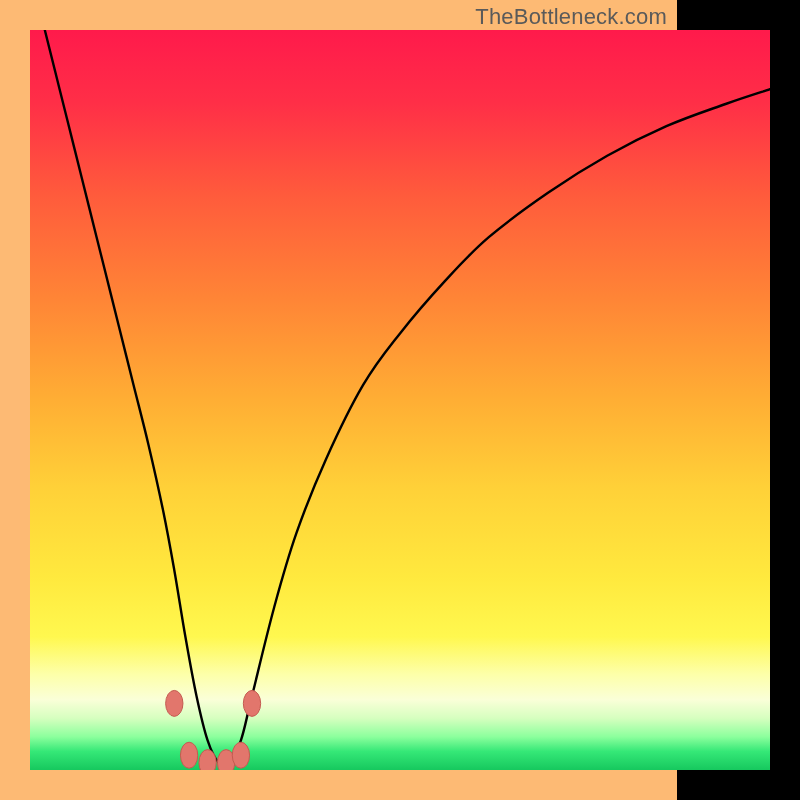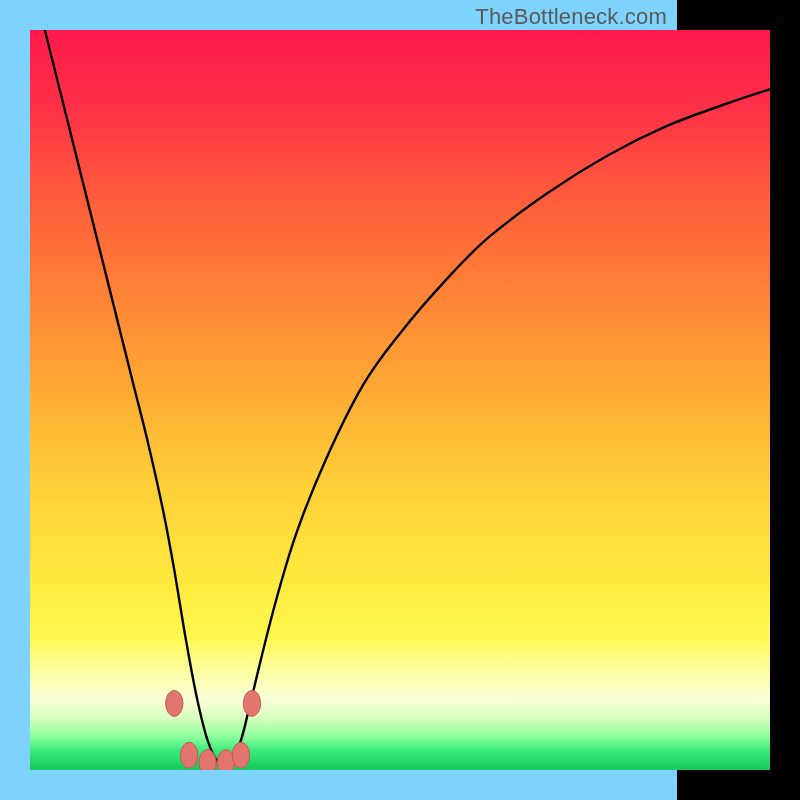--- a/index.html
+++ b/index.html
@@ -10,21 +10,21 @@
     background: #000;
     overflow: hidden;
     font-family: Arial, Helvetica, sans-serif;
   }
   .frame {
     position: absolute;
     left: 0;
     top: 0;
     width: 677px;
     height: 800px;
-    background: #7dd3fc;
+    background: #fdba74;
   }
   .plot {
     position: absolute;
     left: 30px;
     top: 30px;
     width: 740px;
     height: 740px;
     overflow: hidden;
   }
   .gradient {

